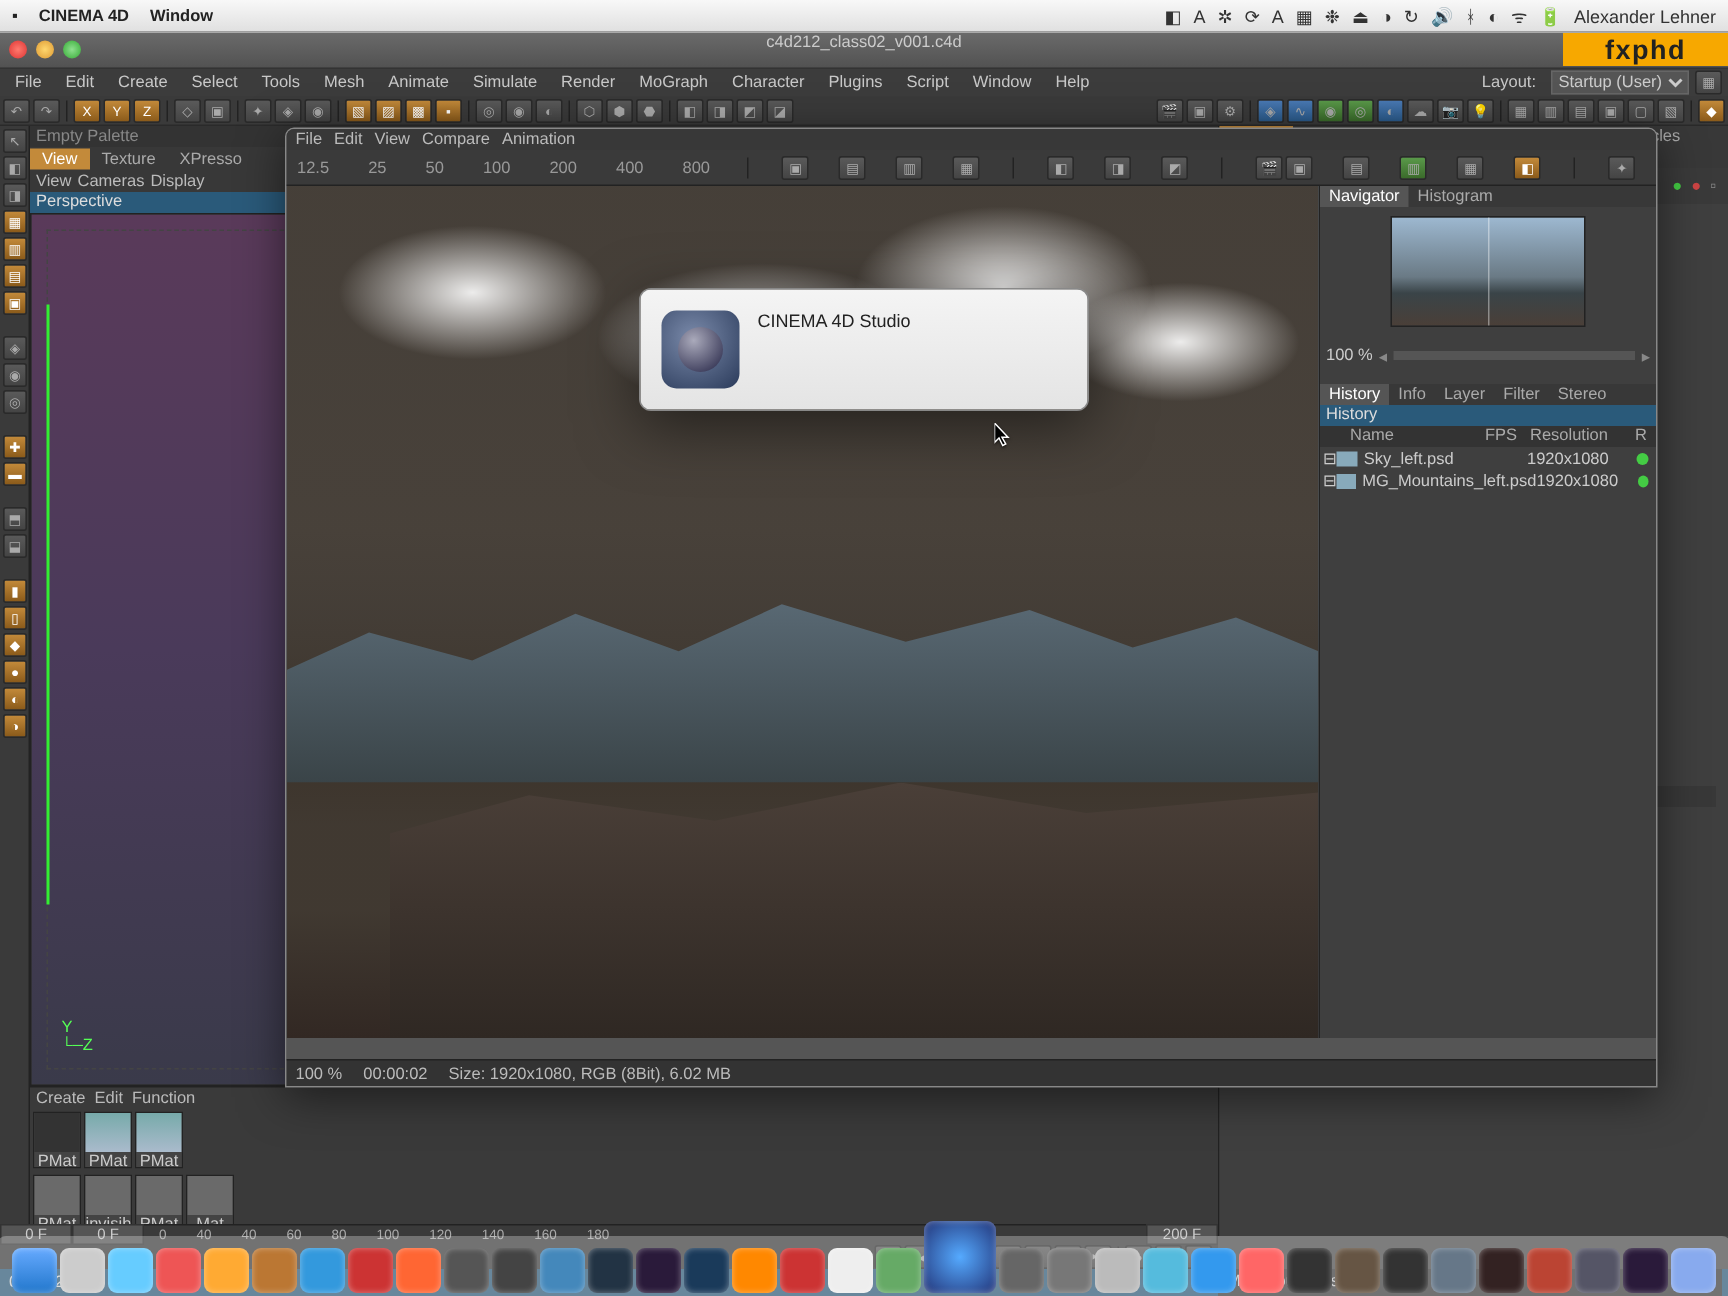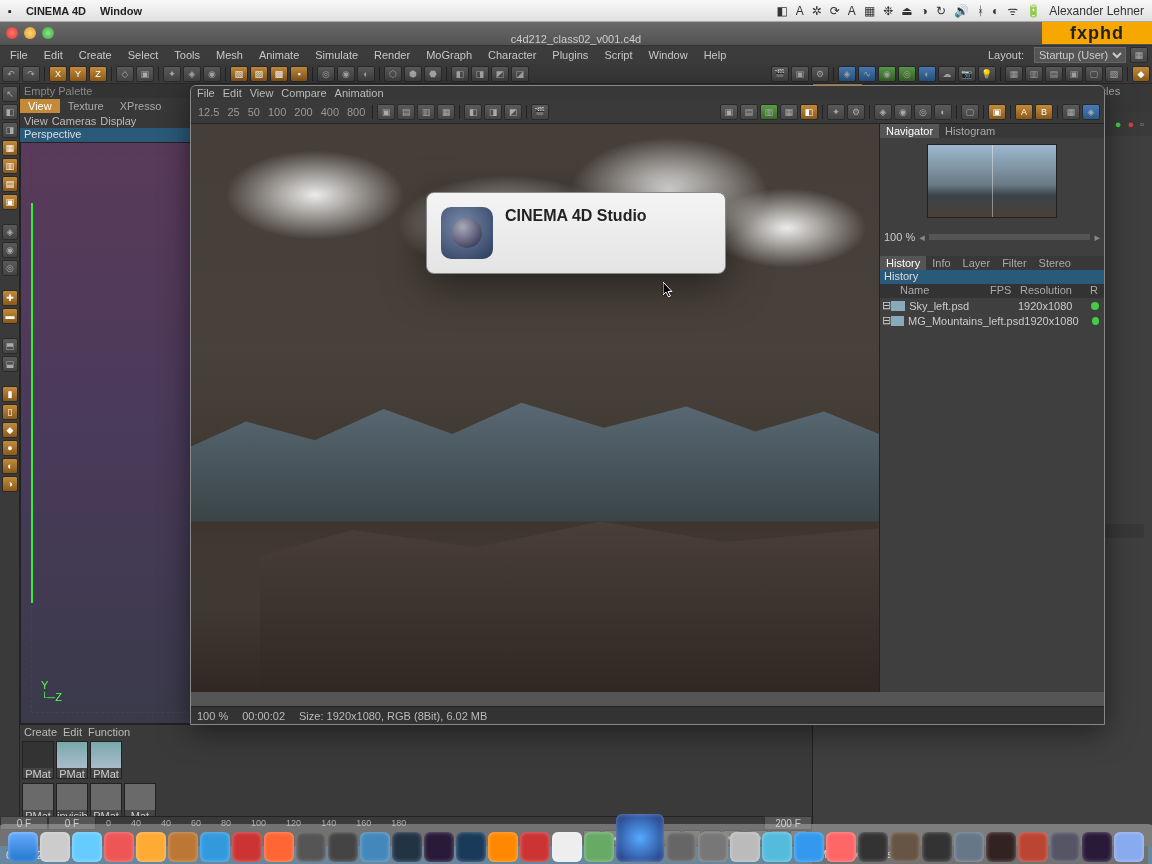--- a/index.html
+++ b/index.html
@@ -6,21 +6,21 @@
 body { width: 1152px; height: 864px; background: #4a4a4a; overflow: hidden; position: relative; }
 
 
 .mac-menubar { height: 22px; background: linear-gradient(#f8f8f8,#e0e0e0); display: flex; align-items: center; padding: 0 8px; color: #222; border-bottom: 1px solid #aaa; justify-content: space-between; }
 .mac-menubar .left { display:flex; gap:14px; align-items:center; font-weight:bold; }
 .mac-menubar .left span:first-child { font-weight:bold; }
 .mac-menubar .right { display:flex; gap:8px; align-items:center; color:#333; }
 .mac-menubar .right span { font-size:12px; }
 
 
-.c4d-titlebar { height: 24px; background: linear-gradient(#6a6a6a,#525252); display:flex; align-items:flex-end; justify-content:center; color:#ccc; border-bottom:1px solid #333; position:relative; }
+.c4d-titlebar { height: 24px; background: linear-gradient(#6a6a6a,#525252); display:flex; align-items:flex-start; justify-content:center; color:#ccc; border-bottom:1px solid #333; position:relative; }
 .c4d-titlebar .traffic { position:absolute; left:6px; top:5px; display:flex; gap:6px; }
 .traffic span { width:12px; height:12px; border-radius:50%; display:block; }
 .tl-r{background:radial-gradient(#ff7a6e,#d33);} .tl-y{background:radial-gradient(#ffd76e,#d93);} .tl-g{background:radial-gradient(#8fe08f,#3a3);}
 .watermark { position:absolute; right:0; top:0; width:110px; height:22px; background:#f7a800; color:#222; font-weight:bold; font-size:18px; display:flex; align-items:center; justify-content:center; letter-spacing:1px; }
 
 
 .c4d-menu { height:18px; background:#3c3c3c; display:flex; align-items:center; padding:0 4px; color:#c8c8c8; gap:4px; }
 .c4d-menu span { padding:2px 6px; }
 .c4d-menu .layout { margin-left:auto; display:flex; align-items:center; gap:4px; }
 .c4d-menu select { background:#555; color:#ccc; border:1px solid #666; font-size:11px; height:16px; }
@@ -79,21 +79,21 @@
 .attr-area { flex:1; background:#3f3f3f; color:#999; padding:8px; }
 .attr-area .sect { color:#ccc; margin:4px 0; }
 
 
 .picture-viewer { position:absolute; left:190px; top:85px; width:915px; height:640px; background:#444; border:1px solid #888; box-shadow:0 6px 30px rgba(0,0,0,0.5); border-radius:6px 6px 0 0; overflow:hidden; display:flex; flex-direction:column; }
 .pv-titlebar { height:20px; background:linear-gradient(#6a6a6a,#4a4a4a); display:flex; align-items:center; justify-content:center; color:#ddd; position:relative; }
 .pv-titlebar .traffic { position:absolute; left:6px; top:4px; display:flex; gap:5px; }
 .pv-titlebar .traffic span{width:10px;height:10px;border-radius:50%;background:#888;}
 .pv-menu { height:14px; background:#383838; display:flex; gap:8px; padding:0 6px; color:#bbb; align-items:center; }
 .pv-toolbar { height:24px; background:#3a3a3a; display:flex; align-items:center; padding:0 4px; gap:2px; justify-content:space-between; border-bottom:1px solid #222; }
-.pv-toolbar .grp { display:flex; gap:2px; align-items:center; }
+.pv-toolbar .grp { display:flex; gap:20px; align-items:center; }
 .pv-body { flex:1; display:flex; overflow:hidden; }
 .pv-image { flex:1; background:#222; position:relative; overflow:hidden; }
 .pv-render { position:absolute; inset:0; background:
   linear-gradient(to bottom, rgba(60,50,40,0.9) 85%, rgba(50,40,35,1) 100%),
   linear-gradient(to bottom, rgba(120,150,180,0) 55%, rgba(90,100,110,0.9) 62%, rgba(70,75,80,1) 68%, rgba(60,55,50,0) 75%),
   linear-gradient(to bottom, #9db8d0 0%, #aac4da 25%, #b8cde0 40%, #8fa8bf 50%, #6a7a85 58%);
   background-blend-mode:normal;
 }
 .pv-render::before { content:""; position:absolute; left:0; right:0; top:48%; height:22%; background:linear-gradient(#5a6a75,#3a4448); clip-path:polygon(0 40%,8% 20%,18% 35%,28% 10%,38% 30%,48% 5%,60% 25%,72% 8%,82% 28%,92% 12%,100% 30%,100% 100%,0 100%); }
 .pv-render::after { content:""; position:absolute; left:10%; right:0; top:70%; bottom:0; background:linear-gradient(#4a3f38,#2f2823); clip-path:polygon(0 20%,15% 5%,35% 15%,55% 0%,75% 12%,100% 4%,100% 100%,0 100%); }
@@ -124,21 +124,21 @@
 .pv-hist-row .dot{width:8px;height:8px;background:#4c4;border-radius:50%;margin:0 3px;}
 .pv-status { height:18px; background:#333; color:#bbb; display:flex; align-items:center; gap:14px; padding:0 6px; border-top:1px solid #222; }
 .pv-scroll { height:14px; background:#555; }
 
 
 .modal { position:absolute; left:426px; top:192px; width:300px; background:linear-gradient(#f4f4f4,#e4e4e4); border:1px solid #888; border-radius:8px; box-shadow:0 10px 40px rgba(0,0,0,0.5); padding:14px 14px 14px 14px; }
 .modal .row { display:flex; gap:12px; }
 .modal .icon { width:52px; height:52px; border-radius:10px; background:radial-gradient(circle at 40% 35%,#7a8aaa,#2a3a5a); display:flex; align-items:center; justify-content:center; color:#fff; font-size:22px; flex-shrink:0; }
 .modal .icon::after{content:"";width:30px;height:30px;border-radius:50%;background:radial-gradient(circle at 35% 30%,#aab,#224);}
 .modal .txt { flex:1; color:#222; }
-.modal .txt .title { font-weight:bold; font-size:16px; margin-bottom:0; }
+.modal .txt .title { font-weight:normal; font-size:12px; margin-bottom:0; }
 .modal .txt .msg { font-size:10px; line-height:1.3; }
 .modal .btns { display:flex; gap:8px; margin-top:14px; justify-content:flex-end; }
 .modal button { width:62px; height:20px; border-radius:10px; border:1px solid #999; background:linear-gradient(#fdfdfd,#dcdcdc); font-size:11px; color:#222; }
 .modal button.primary { background:linear-gradient(#b8d4ff,#6a9ae0); border-color:#5a7ac0; }
 
 
 .dock { position:absolute; bottom:0; left:50%; transform:translateX(-50%); height:40px; display:flex; align-items:flex-end; gap:2px; padding:2px 10px; background:rgba(220,220,220,0.35); border-radius:6px 6px 0 0; }
 .dock .app { width:30px; height:30px; border-radius:6px; background:#789; box-shadow:inset 0 0 4px rgba(255,255,255,0.4); }
 .dock .app.big { width:48px; height:48px; }
 .cursor { position:absolute; left:663px; top:282px; width:12px; height:16px; z-index:999; }

